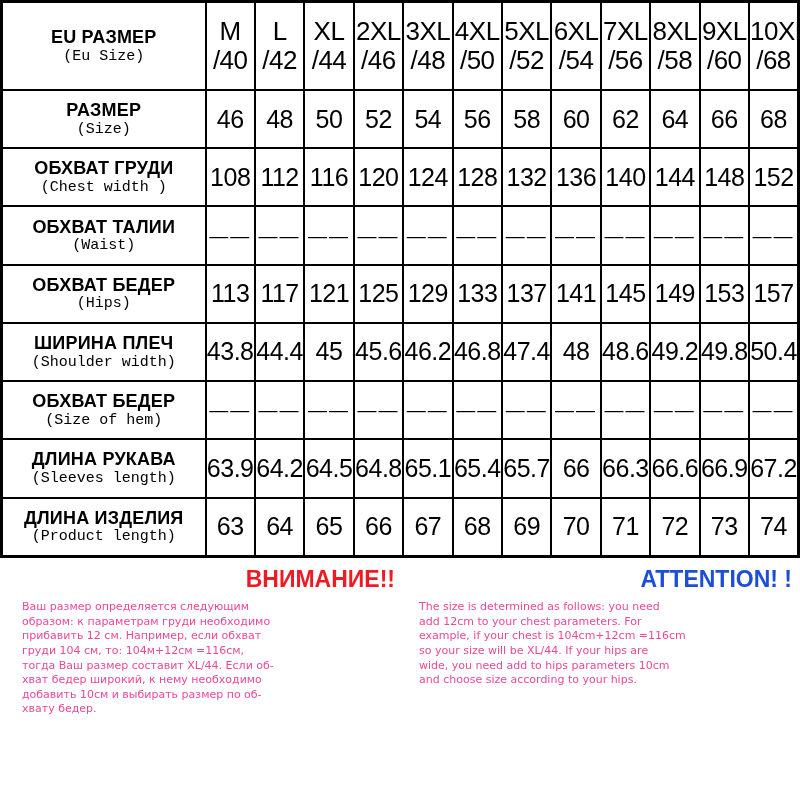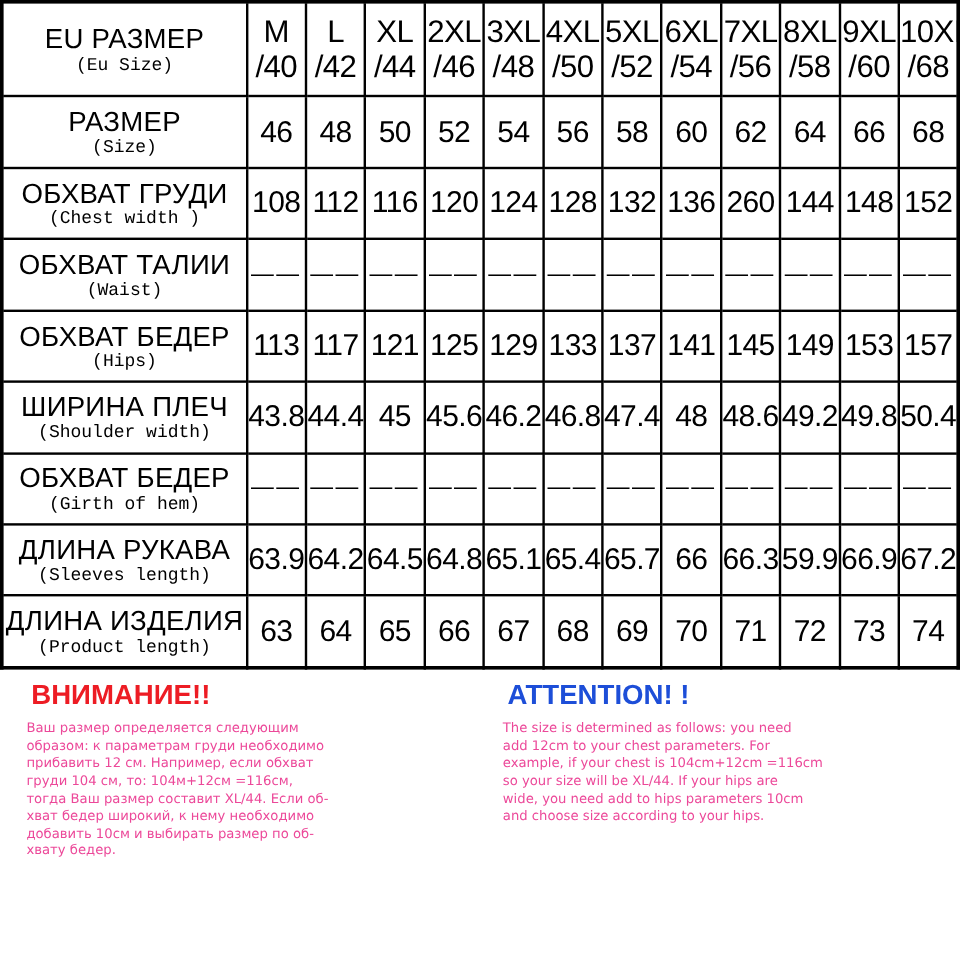--- a/index.html
+++ b/index.html
@@ -15,22 +15,22 @@
   }
   .size-table th, .size-table td {
     border: 2px solid #000;
     text-align: center;
     vertical-align: middle;
     padding: 0;
     overflow: hidden;
   }
   .col-label { width: 204px; }
   .label-cell .ru {
-    font-weight: normal;
-    font-size: 23px;
+    font-weight: bold;
+    font-size: 18px;
     line-height: 1.15;
     letter-spacing: 0.2px;
   }
   .label-cell .en {
     font-weight: normal;
     font-size: 15px;
     line-height: 1.15;
     font-family: Liberation Mono, monospace;
   }
   .data-cell {
@@ -44,24 +44,25 @@
 
   
   .notes {
     display: flex;
     gap: 24px;
     padding: 6px 8px 0 22px;
     font-family: "DejaVu Sans", sans-serif;
   }
   .note { width: 374px; }
   .note-heading {
-    margin: 2px 0 7px 4px;
+    margin: 2px 0 7px 18px;
     font-size: 23px;
     font-weight: bold;
     font-family: "Liberation Sans", sans-serif;
+    text-align: right;
   }
   .note-body {
     margin: 0;
     font-size: 11px;
     line-height: 1.33;
     white-space: pre-line;
     color: #ec4899;
   }
 </style>
 </head>
@@ -162,21 +163,21 @@
           <div class="en">(Chest width )</div>
         </th>
         <td class="data-cell">108</td>
         <td class="data-cell">112</td>
         <td class="data-cell">116</td>
         <td class="data-cell">120</td>
         <td class="data-cell">124</td>
         <td class="data-cell">128</td>
         <td class="data-cell">132</td>
         <td class="data-cell">136</td>
-        <td class="data-cell">260</td>
+        <td class="data-cell">140</td>
         <td class="data-cell">144</td>
         <td class="data-cell">148</td>
         <td class="data-cell">152</td>
       </tr>
       <tr>
         <th class="label-cell">
           <div class="ru">ОБХВАТ ТАЛИИ</div>
           <div class="en">(Waist)</div>
         </th>
         <td class="data-cell dash">——</td>
@@ -224,21 +225,21 @@
         <td class="data-cell">47.4</td>
         <td class="data-cell">48</td>
         <td class="data-cell">48.6</td>
         <td class="data-cell">49.2</td>
         <td class="data-cell">49.8</td>
         <td class="data-cell">50.4</td>
       </tr>
       <tr>
         <th class="label-cell">
           <div class="ru">ОБХВАТ БЕДЕР</div>
-          <div class="en">(Girth of hem)</div>
+          <div class="en">(Size of hem)</div>
         </th>
         <td class="data-cell dash">——</td>
         <td class="data-cell dash">——</td>
         <td class="data-cell dash">——</td>
         <td class="data-cell dash">——</td>
         <td class="data-cell dash">——</td>
         <td class="data-cell dash">——</td>
         <td class="data-cell dash">——</td>
         <td class="data-cell dash">——</td>
         <td class="data-cell dash">——</td>
@@ -253,21 +254,21 @@
         </th>
         <td class="data-cell">63.9</td>
         <td class="data-cell">64.2</td>
         <td class="data-cell">64.5</td>
         <td class="data-cell">64.8</td>
         <td class="data-cell">65.1</td>
         <td class="data-cell">65.4</td>
         <td class="data-cell">65.7</td>
         <td class="data-cell">66</td>
         <td class="data-cell">66.3</td>
-        <td class="data-cell">59.9</td>
+        <td class="data-cell">66.6</td>
         <td class="data-cell">66.9</td>
         <td class="data-cell">67.2</td>
       </tr>
       <tr>
         <th class="label-cell">
           <div class="ru">ДЛИНА ИЗДЕЛИЯ</div>
           <div class="en">(Product length)</div>
         </th>
         <td class="data-cell">63</td>
         <td class="data-cell">64</td>

